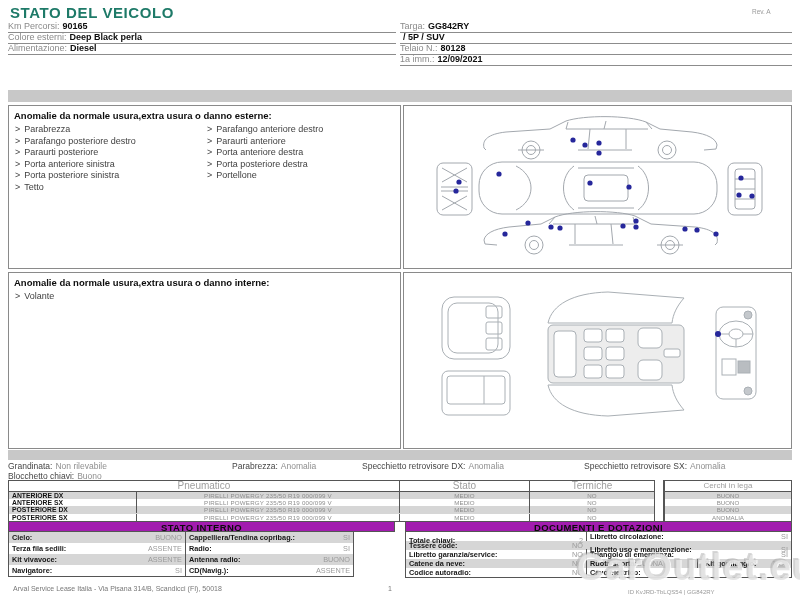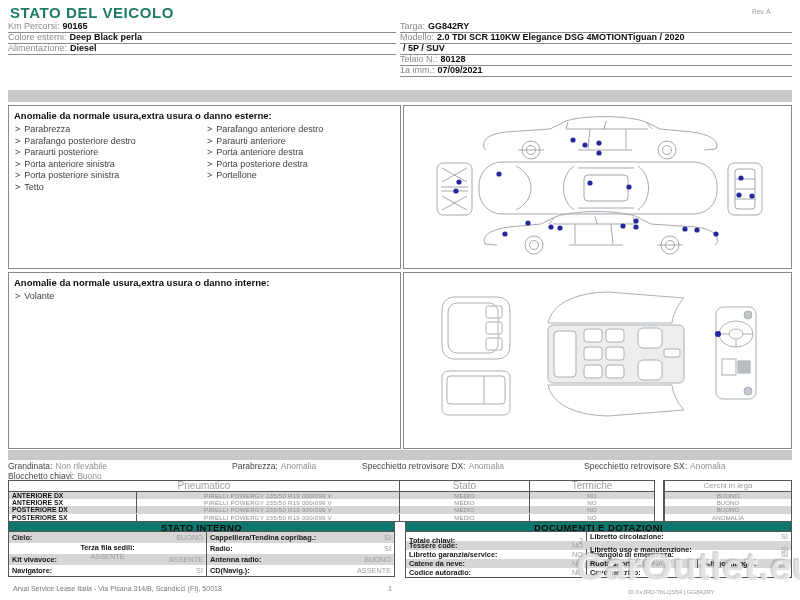--- a/index.html
+++ b/index.html
@@ -55,27 +55,27 @@
   .tt-row.shade{background:#d6d6d6;}
   .vl{border-left:1px solid #555;}
   .tt-pos{width:127px;font-size:6.8px;font-weight:bold;color:#141414;padding-left:3px;box-sizing:border-box;}
   .tt-spec{width:263px;font-size:6.2px;color:#8e8e8e;text-align:center;box-sizing:border-box;letter-spacing:.2px;}
   .tt-val{font-size:6.2px;color:#8e8e8e;text-align:center;box-sizing:border-box;}
   .ct-h{height:10px;border-bottom:1px solid #555;font-size:8px;color:#9e9e9e;text-align:center;line-height:10px;}
   .ct-row{height:7.2px;font-size:6.2px;color:#8e8e8e;text-align:center;line-height:7.2px;}
   .ct-row.shade{background:#d6d6d6;}
 
   
-  .bt-header{position:absolute;top:521px;height:11px;line-height:11px;background:#0f766e;
+  .bt-header{position:absolute;top:521px;height:11px;line-height:11px;background:#a21caf;
              border:1px solid #555;box-sizing:border-box;text-align:center;font-size:9.5px;
              font-weight:bold;letter-spacing:.4px;color:#0a0a0a;}
   #si-header{left:8px;width:387px;}
   #doc-header{left:405px;width:387px;}
   .bt-body{position:absolute;top:532px;border:1px solid #555;border-top:none;box-sizing:border-box;background:#fff;}
-  #si-body{left:8px;width:387px;}
+  #si-body{left:8px;width:346px;}
   #doc-body{left:405px;width:387px;}
   .bt-row{display:flex;}
   .si-row{height:11px;}
   .doc-row{height:9px;}
   .bt-row.shade{background:#d6d6d6;}
   .bt-cell{display:flex;justify-content:space-between;align-items:center;padding:0 3px;box-sizing:border-box;}
   .bl{font-weight:bold;font-size:7.3px;color:#161616;white-space:nowrap;}
   .bv{font-size:7.3px;color:#9b9b9b;white-space:nowrap;}
   .doc-split{display:flex;align-items:center;box-sizing:border-box;}
   .doc-split .part1{display:flex;justify-content:flex-start;align-items:center;width:110px;padding:0 3px;box-sizing:border-box;}
@@ -109,30 +109,27 @@
     <div class="info-row">
       <span class="lbl">Alimentazione:</span><span class="val">Diesel</span>
     </div>
   </div>
 
   <div id="info-right" class="info-block">
     <div class="info-row">
       <span class="lbl">Targa:</span><span class="val">GG842RY</span>
     </div>
     <div class="info-row">
-      <span class="lbl">Modello:</span><span class="val">2.0 TDI SCR 110KW Elegance DSG 4MOTIONTiguan / 2020</span>
-    </div>
-    <div class="info-row">
       <span class="val">/ 5P / SUV</span>
     </div>
     <div class="info-row">
       <span class="lbl">Telaio N.:</span><span class="val">80128</span>
     </div>
     <div class="info-row">
-      <span class="lbl">1a imm.:</span><span class="val">07/09/2021</span>
+      <span class="lbl">1a imm.:</span><span class="val">12/09/2021</span>
     </div>
   </div>
 
   <div id="band-top" class="band"></div>
 
   <div id="ext-text-box" class="box">
     <div class="sec-header">Anomalie da normale usura,extra usura o danno esterne:</div>
     <div class="item-cols">
       <div class="col1">
         <div class="li"><span class="pfx">&gt;</span><span>Parabrezza</span></div>
@@ -346,21 +343,21 @@
       <div class="bt-cell" style="width:197px;">
           <span class="bl">Cielo:</span>
           <span class="bv">BUONO</span>
         </div>
       <div class="bt-cell vl" style="width:188px;">
           <span class="bl">Cappelliera/Tendina copribag.:</span>
           <span class="bv">SI</span>
         </div>
     </div>
     <div class="bt-row si-row">
-      <div class="bt-cell" style="width:197px;flex-direction:column;">
+      <div class="bt-cell" style="width:197px;">
           <span class="bl">Terza fila sedili:</span>
           <span class="bv">ASSENTE</span>
         </div>
       <div class="bt-cell vl" style="width:188px;">
           <span class="bl">Radio:</span>
           <span class="bv">SI</span>
         </div>
     </div>
     <div class="bt-row si-row shade">
       <div class="bt-cell" style="width:197px;">

